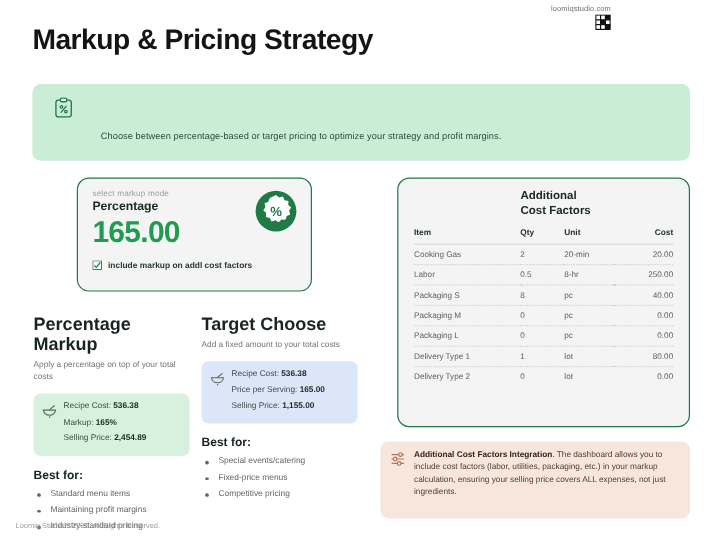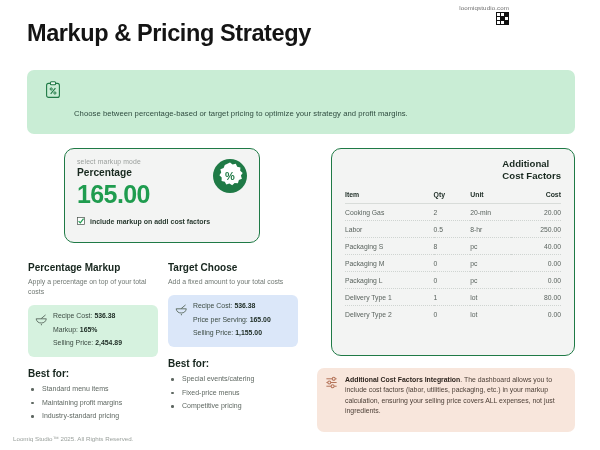--- a/index.html
+++ b/index.html
@@ -30,21 +30,21 @@
   .banner {
     position: absolute; left: 27px; top: 70px;
     width: 548px; height: 64px;
     background: #c9edd5; border-radius: 7px;
     padding: 11px 18px;
   }
   .banner-head { display: flex; align-items: center; gap: 9px; }
   .banner-ic { width: 16px; height: 18px; flex: none; }
   .banner-title { font-size: 14.2px; font-weight: 700; color: #15322a; letter-spacing:-.2px;}
   .banner-sub {
-    margin-top: 10px; margin-left: 29px;
+    margin-top: 10px; margin-left: 39px;
     font-size: 7.7px; color: #2d4a3e; letter-spacing: .05px;
   }
 
   
   .mode-card {
     position: absolute; left: 64px; top: 148px;
     width: 196px; height: 95px;
     background: #f3f4f3;
     border: 1.6px solid #1f7a46; border-radius: 10px;
     padding: 9px 12px;
@@ -64,21 +64,21 @@
   }
 
   
   .acf-card {
     position: absolute; left: 331px; top: 148px;
     width: 244px; height: 208px;
     background: #f3f4f3;
     border: 1.6px solid #1f7a46; border-radius: 10px;
     padding: 9px 13px 6px 13px;
   }
-  .acf-top { display:flex; justify-content: flex-end; align-items: flex-start; margin-left: 20px; }
+  .acf-top { display:flex; justify-content: center; align-items: flex-start; margin-left: 20px; }
   .acf-title { font-size: 9.6px; font-weight: 700; color:#18291f; line-height: 1.22; }
   .acf-total { font-size: 20.5px; font-weight: 700; color:#1d7a45; letter-spacing:-.5px; line-height: 1; margin-top:2px;}
   table.acf { width: 100%; border-collapse: collapse; margin-top: 10px; }
   table.acf th {
     font-size: 6.9px; font-weight: 700; color: #22312a; text-align: left;
     padding: 0 0 5px 0; border-bottom: 1px solid #d8dcd9;
   }
   table.acf td {
     font-size: 6.8px; color: #5a635e; text-align: left;
     padding: 4.5px 0 4.5px 0; border-bottom: 1px dotted #cfd4d1;
@@ -86,21 +86,21 @@
   table.acf tr:last-child td { border-bottom: none; }
   .col-item { width: 41%; }
   .col-qty  { width: 17%; }
   .col-unit { width: 19%; }
   .col-cost { width: 23%; text-align: right !important; }
 
   
   .col { position: absolute; width: 130px; }
   .col-a { left: 28px; top: 262px; }
   .col-b { left: 168px; top: 262px; }
-  .col-h { font-size: 10px; font-weight: 700; color:#16251d; }
+  .col-h { font-size: 15px; font-weight: 700; color:#16251d; }
   .col-p { font-size: 6.9px; color:#707873; margin-top: 4px; line-height: 1.45; }
 
   .tint {
     margin-top: 8px; border-radius: 6px; padding: 7px 8px 8px 8px;
     position: relative; min-height: 52px;
   }
   .tint.green { background: #d6f2df; }
   .tint.blue  { background: #dbe7f9; }
   .bowl-ic { position: absolute; left: 7px; top: 9px; width: 13px; height: 12px; }
   .tint-lines { margin-left: 17px; }

